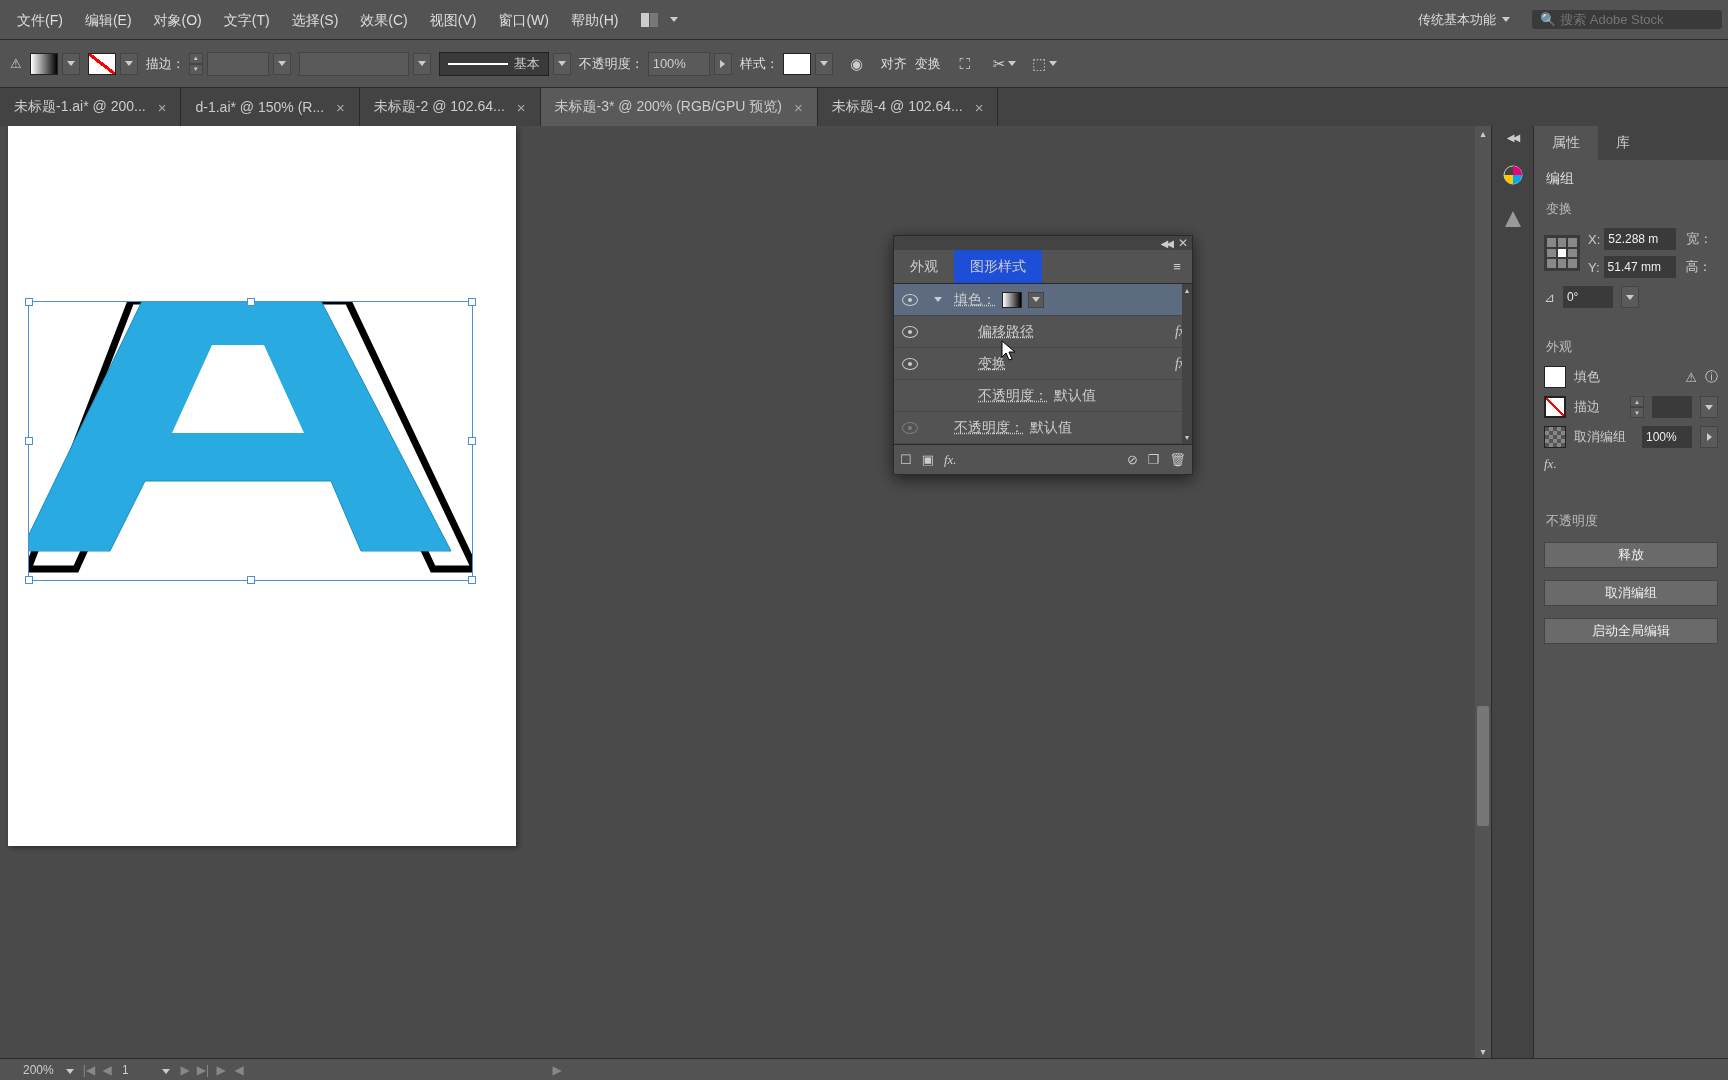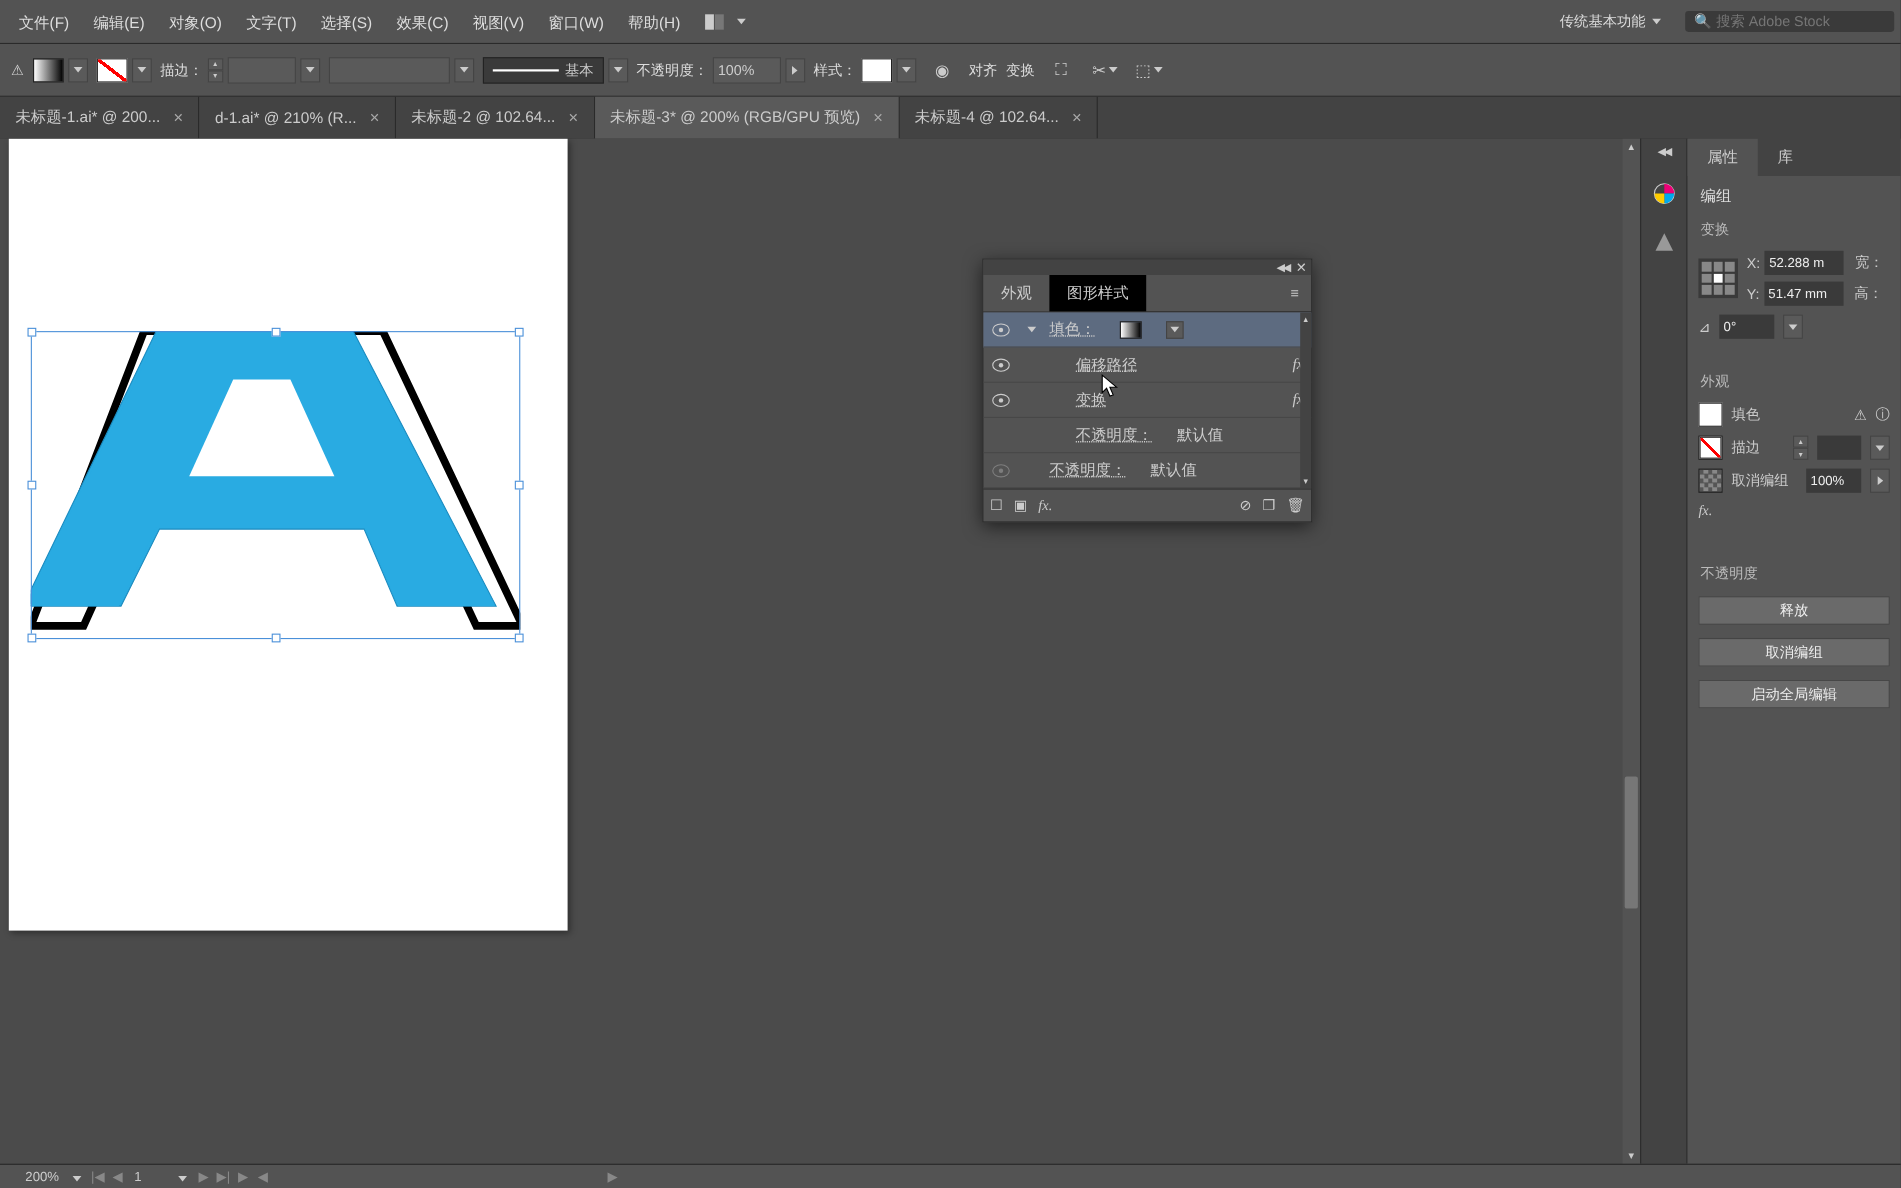--- a/index.html
+++ b/index.html
@@ -51,28 +51,28 @@
 .sel-box { position:absolute; inset:0; border:1px solid #4a90d9; }
 .handle { position:absolute; width:8px; height:8px; background:#fff; border:1px solid #4a90d9; }
 .h-tl{left:-4px;top:-4px}.h-tm{left:50%;top:-4px;margin-left:-4px}.h-tr{right:-4px;top:-4px}
 .h-ml{left:-4px;top:50%;margin-top:-4px}.h-mr{right:-4px;top:50%;margin-top:-4px}
 .h-bl{left:-4px;bottom:-4px}.h-bm{left:50%;bottom:-4px;margin-left:-4px}.h-br{right:-4px;bottom:-4px}
 
 
 .float-panel { position:absolute; left:893px; top:235px; width:300px; background:#535353; box-shadow:0 4px 16px rgba(0,0,0,0.6); border:1px solid #2a2a2a; z-index:10;}
 .fp-head { height:14px; background:#434343; display:flex; justify-content:flex-end; align-items:center; padding:0 4px; gap:6px;}
 .fp-tabs { height:34px; display:flex; border-bottom:1px solid #2a2a2a;}
-.fp-tab { padding:0 16px; display:flex; align-items:center; background:#000000; font-size:14px; cursor:pointer;}
+.fp-tab { padding:0 16px; display:flex; align-items:center; background:#1d4ed8; font-size:14px; cursor:pointer;}
 .fp-tab.active{ background:#535353; }
 .fp-menu { margin-left:auto; width:30px; display:flex;align-items:center;justify-content:center;}
 .fp-row { height:32px; display:flex; align-items:center; border-bottom:1px solid #474747; font-size:14px;}
 .fp-row.selected { background:#5d6b80; }
 .fp-row .vis { width:32px; display:flex; justify-content:center; }
 .fp-row .tgl { width:24px; display:flex; justify-content:center;}
-.fp-row .content { flex:1; display:flex; align-items:center; gap:22px; padding-left:4px;}
+.fp-row .content { flex:1; display:flex; align-items:center; gap:6px; padding-left:4px;}
 .fp-row .fx { width:24px; display:flex; justify-content:center; font-style:italic; font-family:serif; color:#ccc;}
 .fp-row.indent .content{ padding-left:28px; }
 .fp-row.indent2 .content{ padding-left:28px; }
 .fp-footer { height:30px; display:flex; align-items:center; padding:0 6px; gap:10px; border-top:1px solid #2a2a2a;}
 .fp-footer .right{ margin-left:auto; display:flex; gap:10px;}
 .underlinedot{ text-decoration: underline dotted; }
 .eye-icon{ width:16px;height:12px;border:1px solid #ccc;border-radius:50%;position:relative;}
 .eye-icon::after{content:'';position:absolute;left:5px;top:3px;width:4px;height:4px;background:#ccc;border-radius:50%;}
 .eye-icon.dim{opacity:0.35;}
 
@@ -205,21 +205,21 @@
   <div class="icon-btn">✂<span class="chev down" style="margin-left:3px;"></span></div>
   <div class="icon-btn">⬚<span class="chev down" style="margin-left:3px;"></span></div>
 </div>
 
 <div class="tabbar">
   <div class="doc-tab">
       <span>未标题-1.ai* @ 200...</span>
       <span class="close">×</span>
     </div>
   <div class="doc-tab">
-      <span>d-1.ai* @ 210% (R...</span>
+      <span>d-1.ai* @ 150% (R...</span>
       <span class="close">×</span>
     </div>
   <div class="doc-tab">
       <span>未标题-2 @ 102.64...</span>
       <span class="close">×</span>
     </div>
   <div class="doc-tab active">
       <span>未标题-3* @ 200% (RGB/GPU 预览)</span>
       <span class="close">×</span>
     </div>

